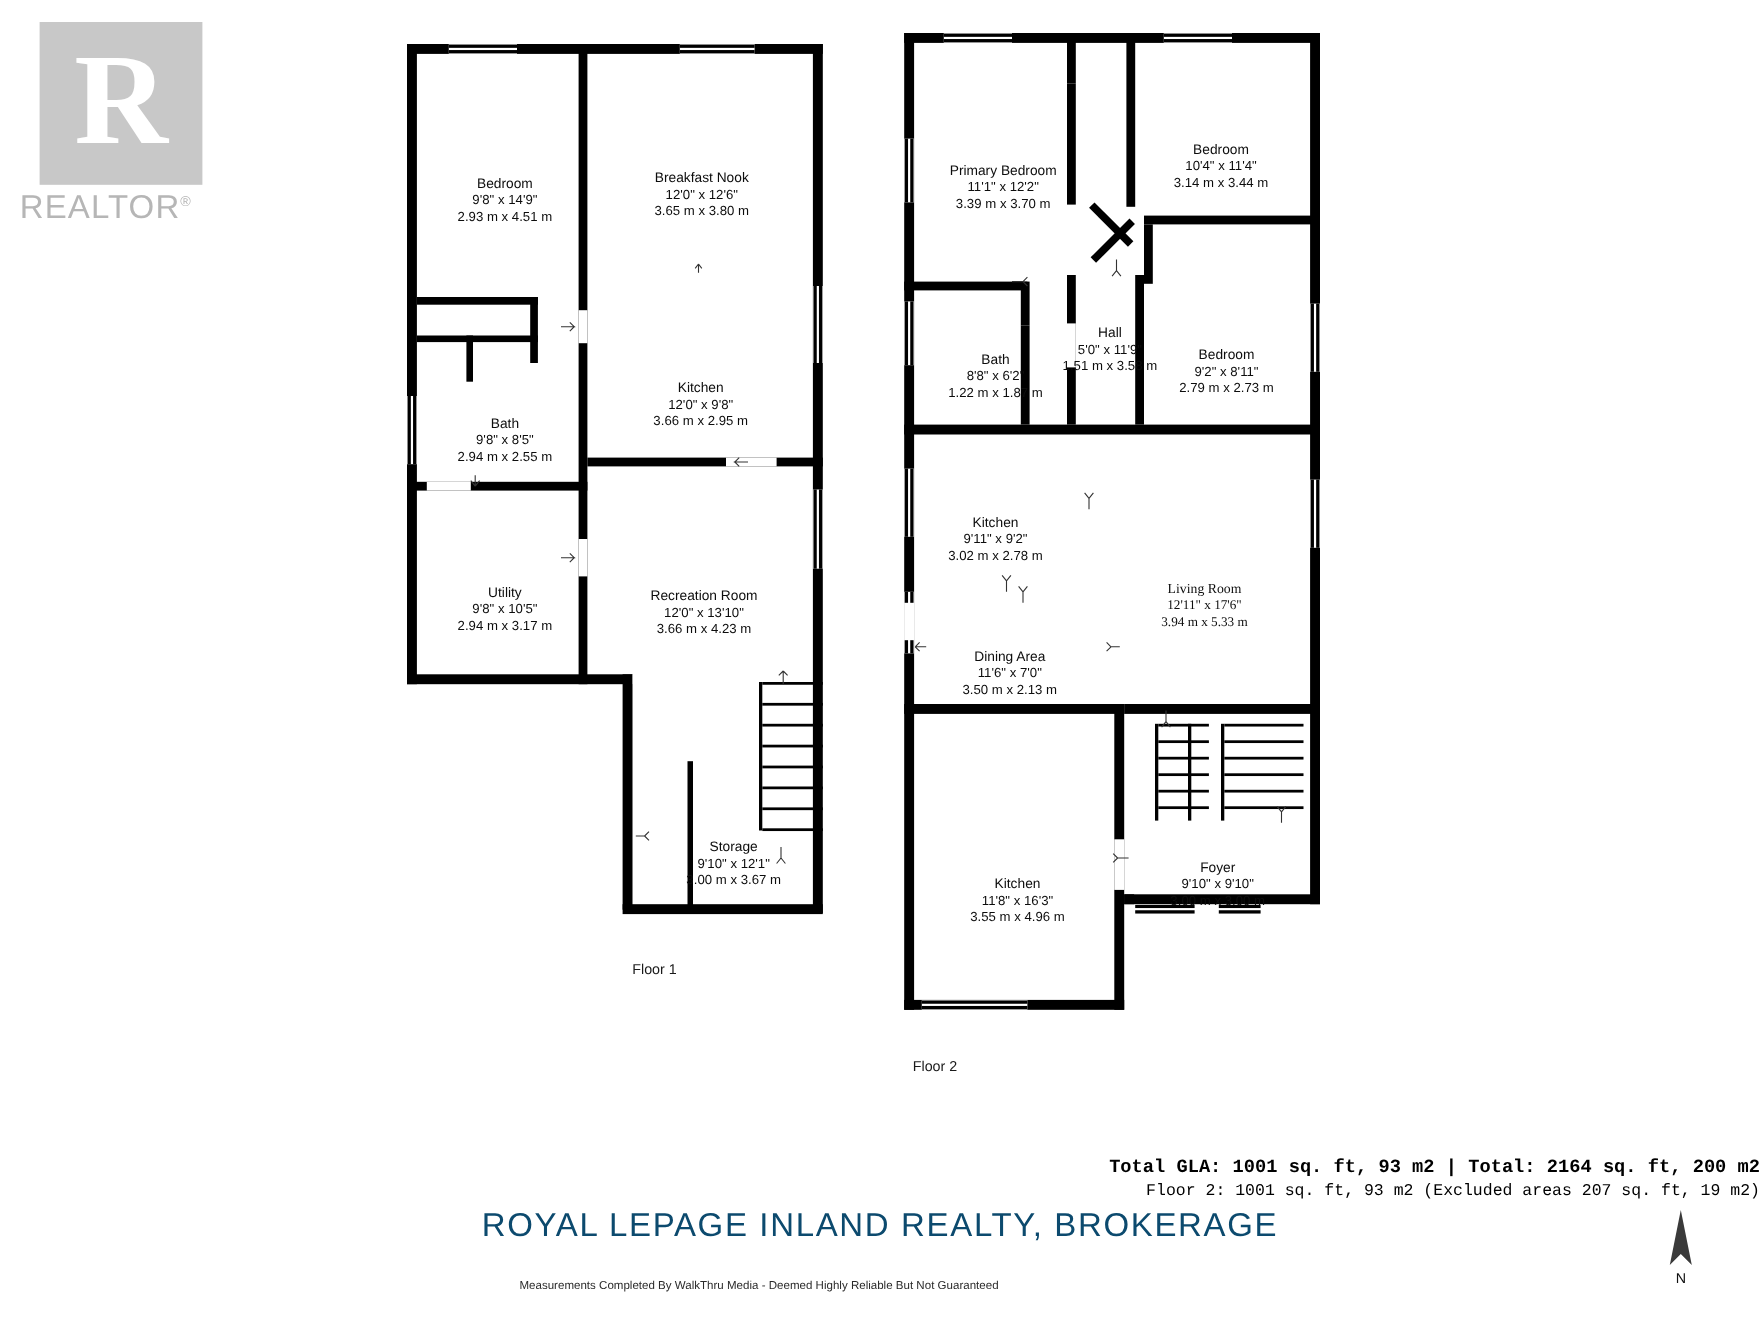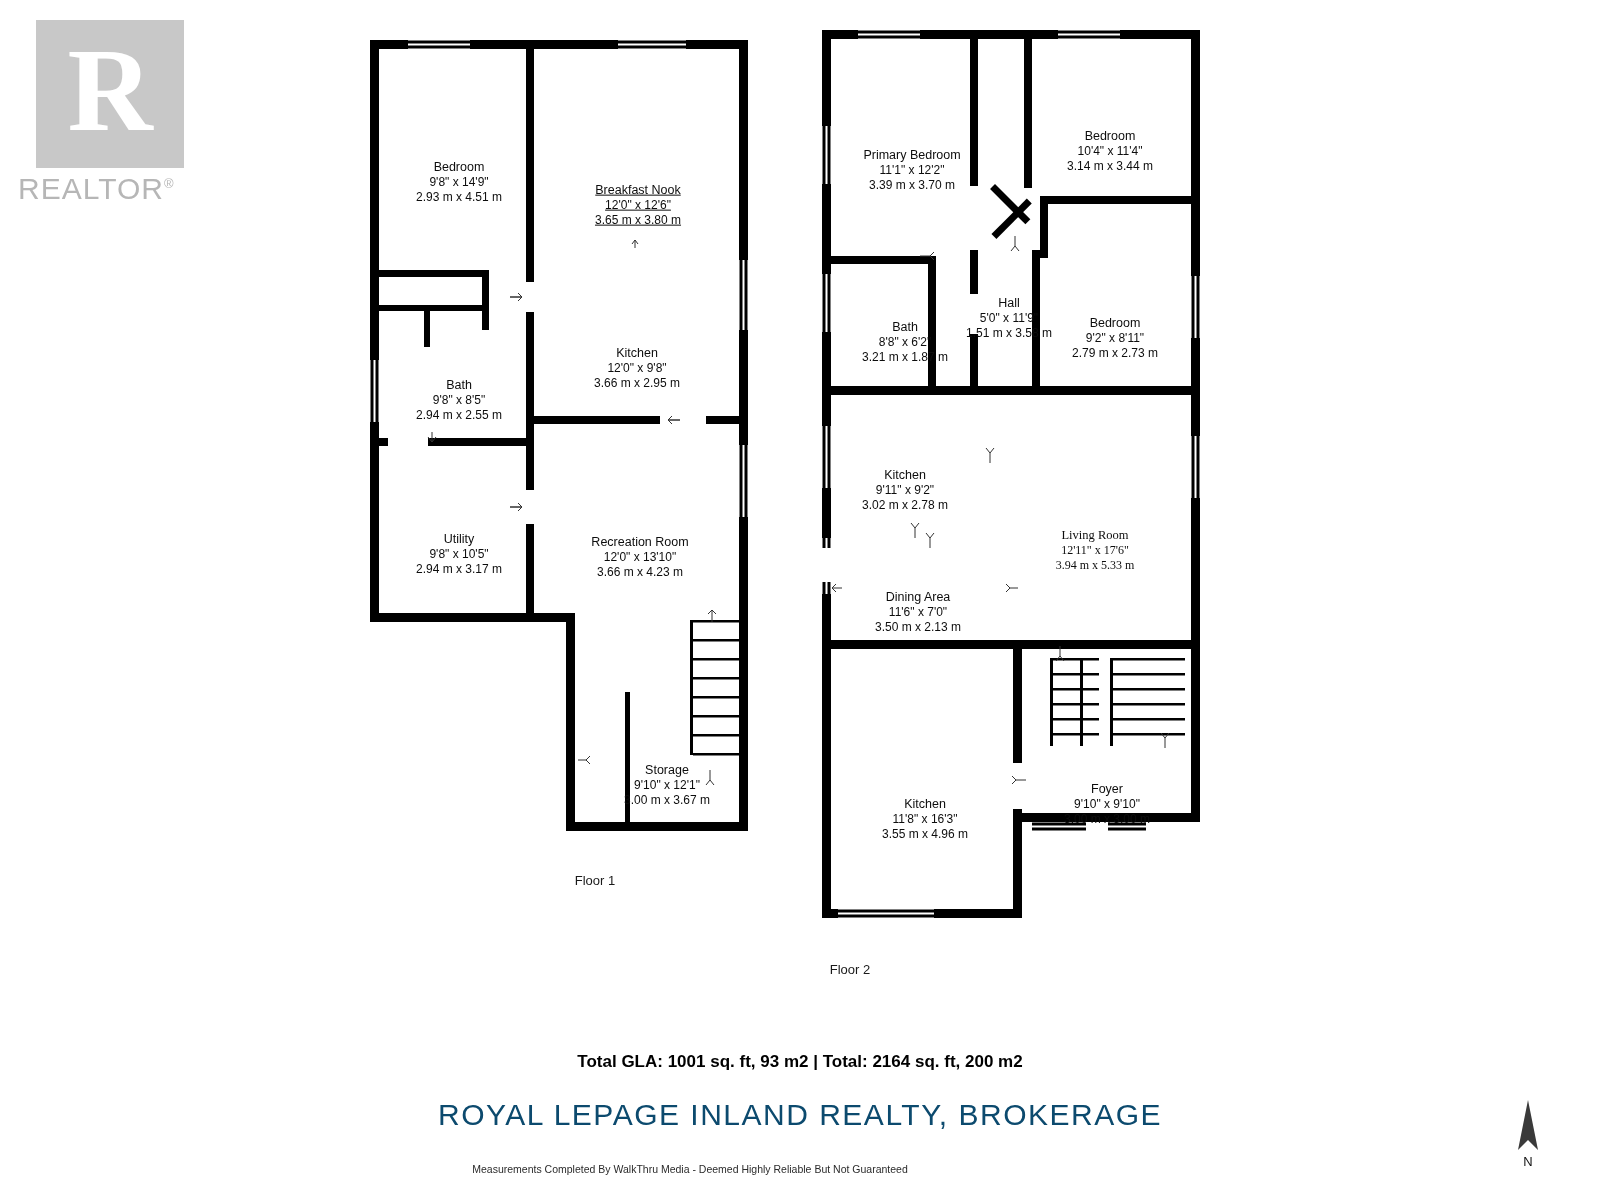--- a/index.html
+++ b/index.html
@@ -102,21 +102,22 @@
   .room-label .rdim {
     font-size: 12px;
   }
 
   
   #summary {
     position: absolute;
     left: 0;
     top: 1052px;
     width: 1600px;
-    text-align: center;
+    text-align: right;
+    font-family: Liberation Mono, monospace;
   }
   #summary .line1 {
     font-size: 17px;
     font-weight: bold;
     margin-bottom: 3px;
   }
   #summary .line2,
   #summary .line3 {
     font-size: 15px;
   }
@@ -235,21 +236,21 @@
   </svg>
 </div>
 
 <div class="floor-caption" id="floor1-caption" style="left:520px; top:873px; width:150px;">Floor 1</div>
 
 <div class="room-label" style="left:459px; top:155px;">
   <div class="rname">Bedroom</div>
   <div class="rdim">9'8" x 14'9"</div>
   <div class="rdim">2.93 m x 4.51 m</div>
 </div>
-<div class="room-label" style="left:638px; top:178px;text-decoration:underline;">
+<div class="room-label" style="left:638px; top:150px;">
   <div class="rname">Breakfast Nook</div>
   <div class="rdim">12'0" x 12'6"</div>
   <div class="rdim">3.65 m x 3.80 m</div>
 </div>
 <div class="room-label" style="left:637px; top:341px;">
   <div class="rname">Kitchen</div>
   <div class="rdim">12'0" x 9'8"</div>
   <div class="rdim">3.66 m x 2.95 m</div>
 </div>
 <div class="room-label" style="left:459px; top:373px;">
@@ -392,21 +393,21 @@
   <div class="rdim">3.14 m x 3.44 m</div>
 </div>
 <div class="room-label" style="left:1009px; top:291px;">
   <div class="rname">Hall</div>
   <div class="rdim">5'0" x 11'9"</div>
   <div class="rdim">1.51 m x 3.58 m</div>
 </div>
 <div class="room-label" style="left:905px; top:315px;">
   <div class="rname">Bath</div>
   <div class="rdim">8'8" x 6'2"</div>
-  <div class="rdim">3.21 m x 1.87 m</div>
+  <div class="rdim">1.22 m x 1.87 m</div>
 </div>
 <div class="room-label" style="left:1115px; top:311px;">
   <div class="rname">Bedroom</div>
   <div class="rdim">9'2" x 8'11"</div>
   <div class="rdim">2.79 m x 2.73 m</div>
 </div>
 <div class="room-label" style="left:905px; top:463px;">
   <div class="rname">Kitchen</div>
   <div class="rdim">9'11" x 9'2"</div>
   <div class="rdim">3.02 m x 2.78 m</div>
@@ -429,20 +430,21 @@
 <div class="room-label" style="left:1107px; top:777px;">
   <div class="rname">Foyer</div>
   <div class="rdim">9'10" x 9'10"</div>
   <div class="rdim">3.00 m x 3.00 m</div>
 </div>
 
 <div id="brokerage-watermark">ROYAL LEPAGE INLAND REALTY, BROKERAGE</div>
 
 <div id="summary">
   <div class="line1">Total GLA: 1001 sq. ft, 93 m2 | Total: 2164 sq. ft, 200 m2</div>
+  <div class="line3">Floor 2: 1001 sq. ft, 93 m2 (Excluded areas 207 sq. ft, 19 m2)</div>
 </div>
 <div id="disclaimer">Measurements Completed By WalkThru Media - Deemed Highly Reliable But Not Guaranteed</div>
 
 <div id="north-arrow">
   <svg width="46" height="60" viewBox="0 0 46 60" xmlns="http://www.w3.org/2000/svg">
     <polygon points="23,2 33,52 23,42 13,52" fill="#3a3a3a"></polygon>
   </svg>
   <div class="n-letter">N</div>
 </div>
 

